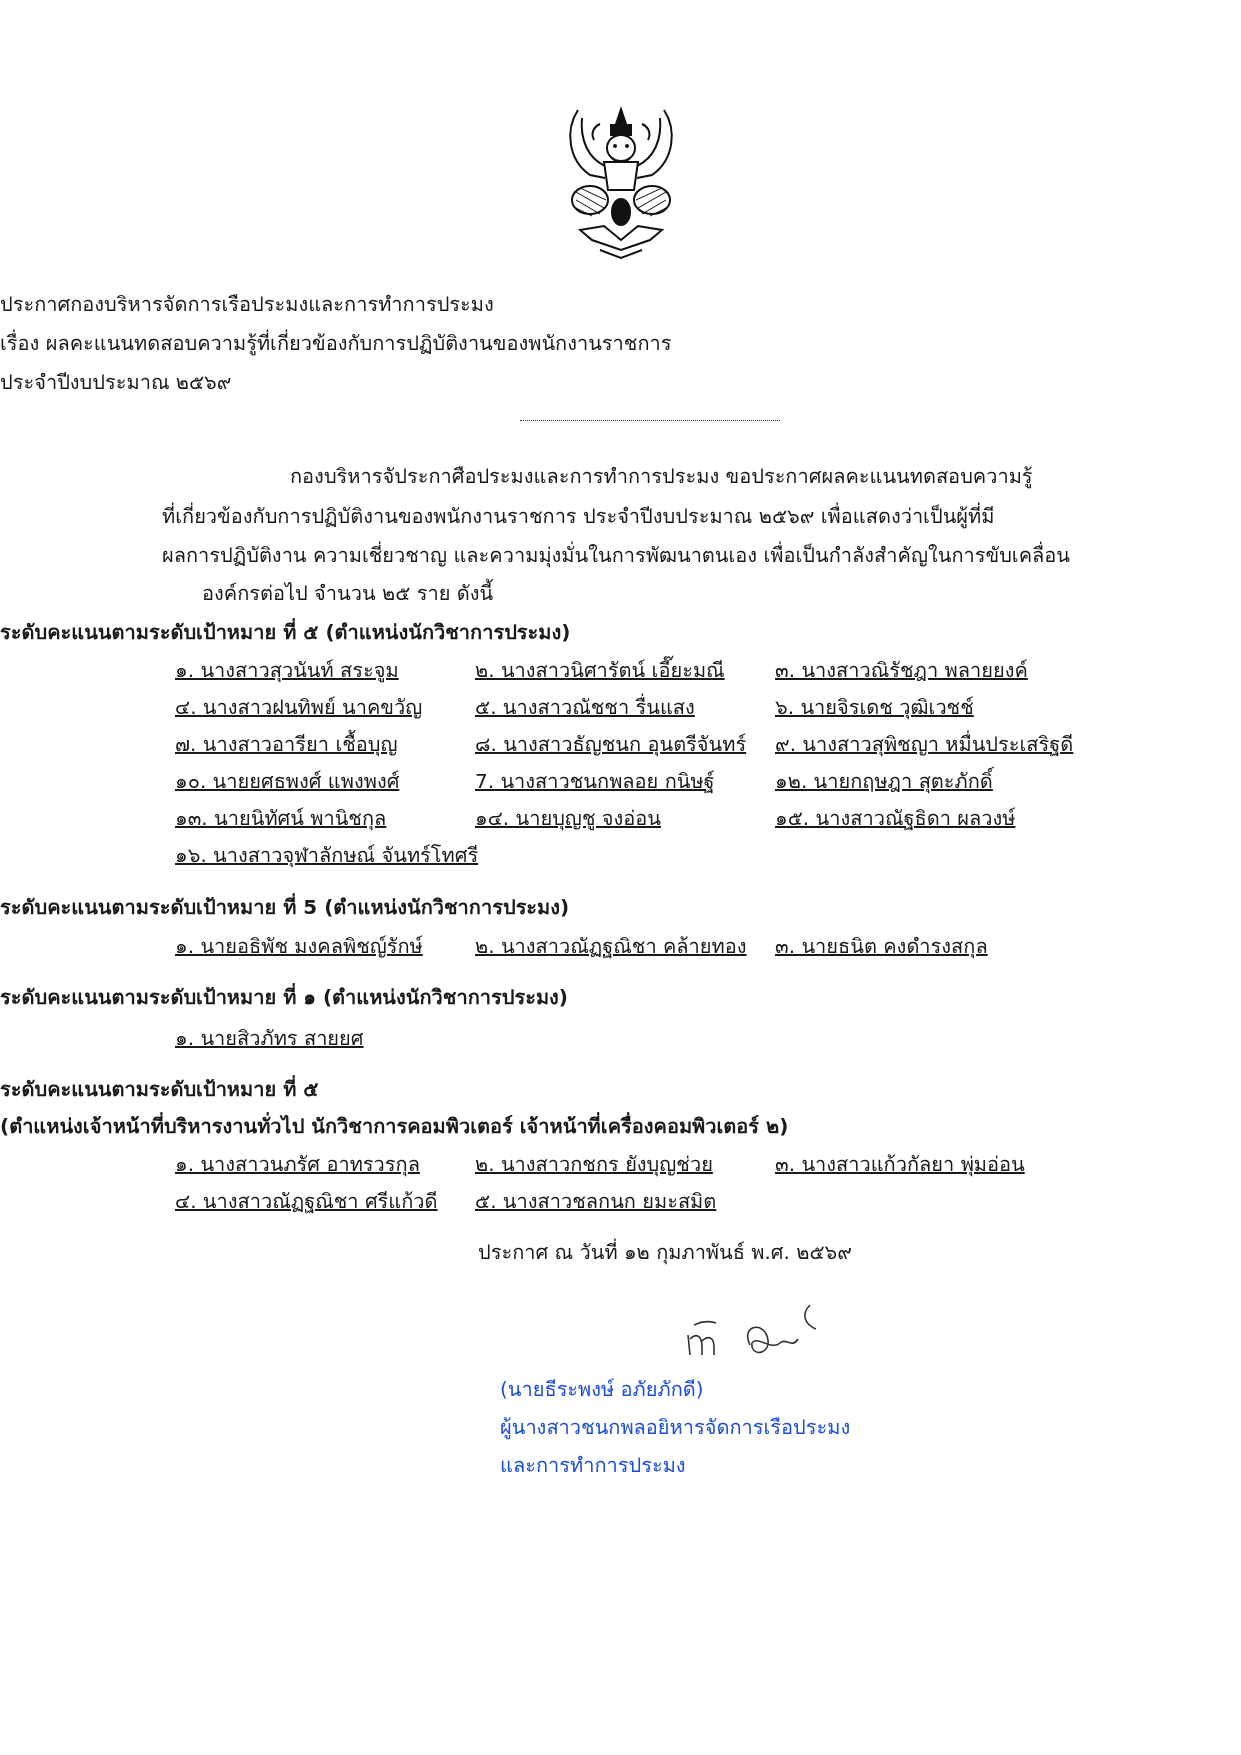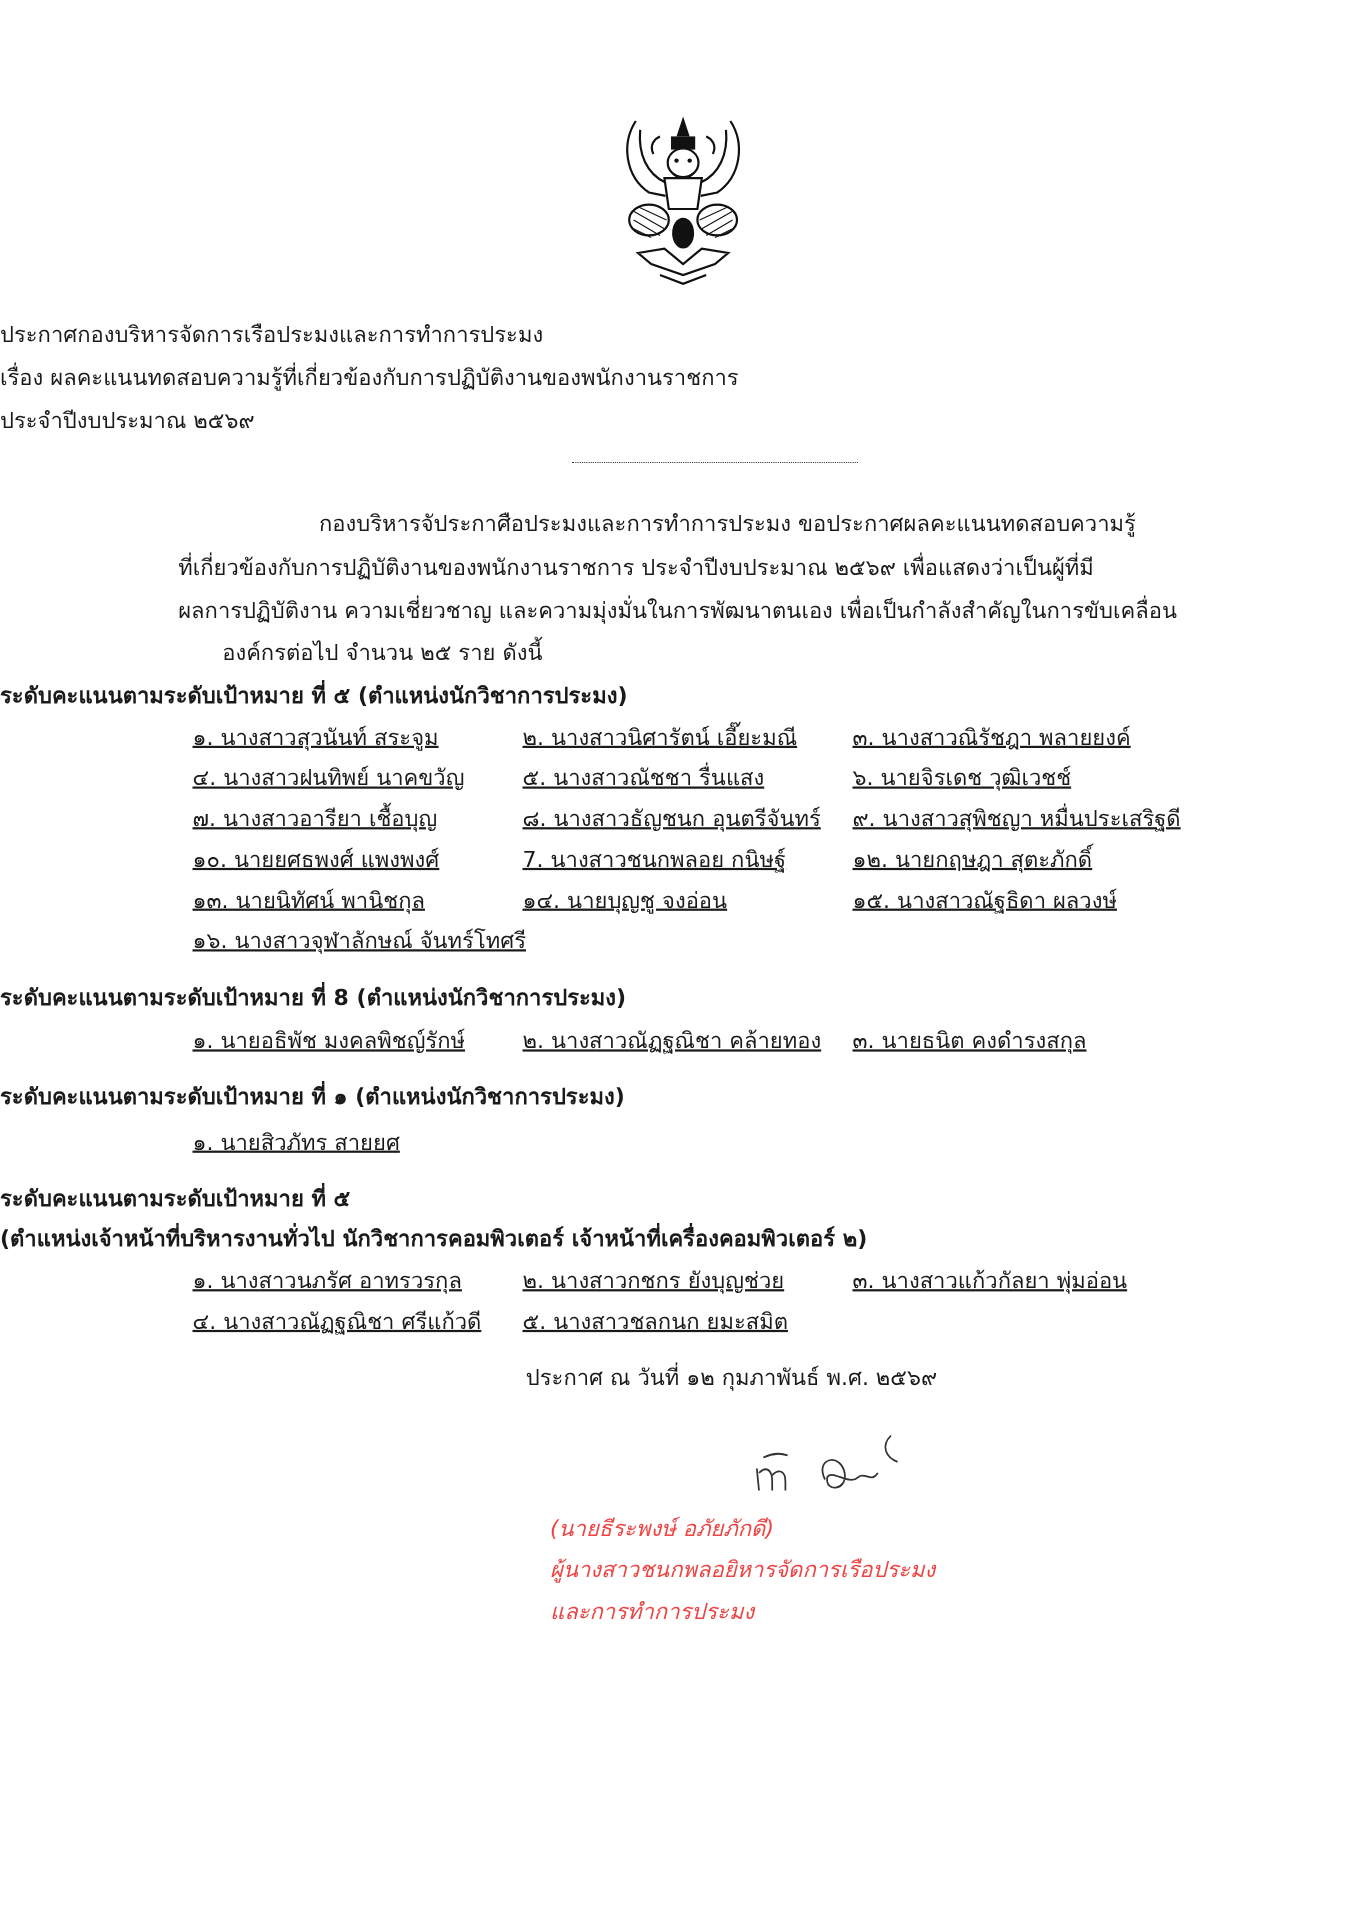--- a/index.html
+++ b/index.html
@@ -8,21 +8,21 @@
   .abs { position: absolute; }
   .center { text-align: left; }
   .t { font-size: 20px; line-height: 28px; white-space: nowrap; }
   .u { text-underline-offset: 3px; }
   .garuda { left: 560px; top: 100px; width: 122px; height: 162px; }
   .dots { left: 520px; top: 420px; width: 260px; border-top: 1px dotted #333; height: 0; }
   .grid3 { position: absolute; left: 175px; }
   .grid3 .row { position: relative; height: 37px; }
   .grid3 .c { position: absolute; top: 0; font-size: 20px; line-height: 28px; white-space: nowrap; text-decoration: underline; }
   .sig { left: 680px; top: 1295px; width: 200px; height: 70px; }
-  .sigtext { color: #ef4444; font-style: italic; }
+  .sigtext { color: #1d4ed8; }
 </style>
 </head>
 <body>
 
 <svg class="abs garuda" viewBox="0 0 122 162">
   <g fill="none" stroke="#111" stroke-width="2">
     <path d="M18 10 C5 30, 8 60, 30 75 L45 78"></path>
     <path d="M104 10 C117 30, 114 60, 92 75 L77 78"></path>
     <path d="M22 18 C20 40, 28 58, 45 66"></path>
     <path d="M100 18 C102 40, 94 58, 77 66"></path>
@@ -82,21 +82,21 @@
   <div class="row">
       <span class="c" style="left:0">๑๓. นายนิทัศน์ พานิชกุล</span>
       <span class="c" style="left:300px">๑๔. นายบุญชู จงอ่อน</span>
       <span class="c" style="left:600px">๑๕. นางสาวณัฐธิดา ผลวงษ์</span>
     </div>
   <div class="row">
       <span class="c" style="left:0">๑๖. นางสาวจุฬาลักษณ์ จันทร์โทศรี</span>
     </div>
 </div>
 
-<div class="abs center t u" style="left:0;width:1241px;top:893px;font-weight:bold;">ระดับคะแนนตามระดับเป้าหมาย ที่ 8 (ตำแหน่งนักวิชาการประมง)</div>
+<div class="abs center t u" style="left:0;width:1241px;top:893px;font-weight:bold;">ระดับคะแนนตามระดับเป้าหมาย ที่ 5 (ตำแหน่งนักวิชาการประมง)</div>
 <div class="grid3" style="top:932px;">
   <div class="row">
       <span class="c" style="left:0">๑. นายอธิพัช มงคลพิชญ์รักษ์</span>
       <span class="c" style="left:300px">๒. นางสาวณัฏฐณิชา คล้ายทอง</span>
       <span class="c" style="left:600px">๓. นายธนิต คงดำรงสกุล</span>
     </div>
 </div>
 
 <div class="abs center t u" style="left:0;width:1241px;top:983px;font-weight:bold;">ระดับคะแนนตามระดับเป้าหมาย ที่ ๑ (ตำแหน่งนักวิชาการประมง)</div>
 <div class="grid3" style="top:1024px;">

